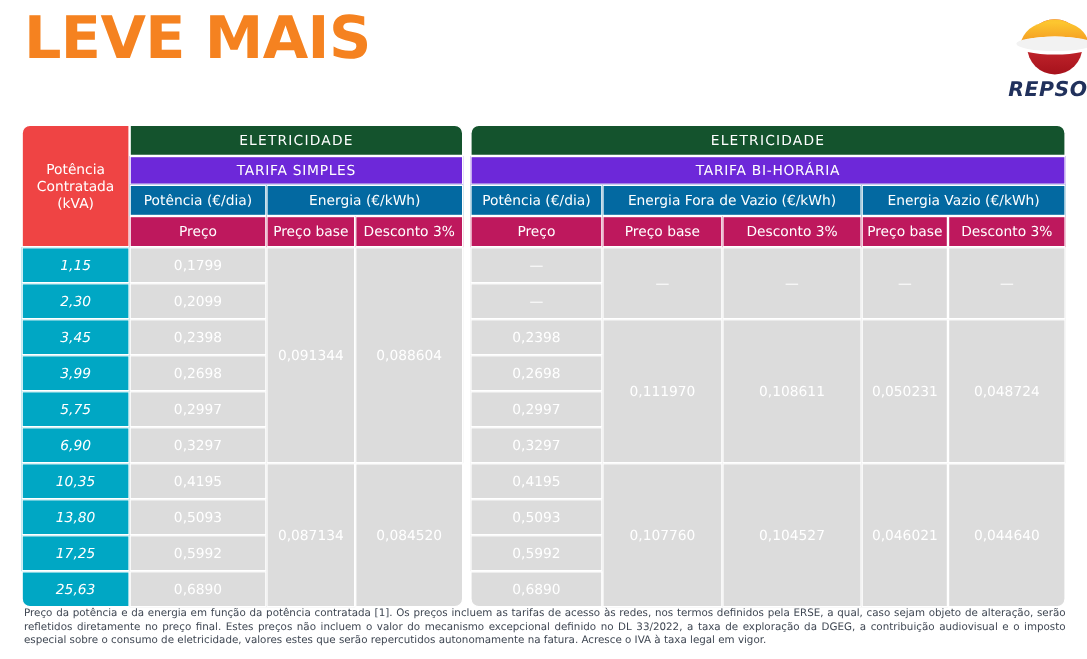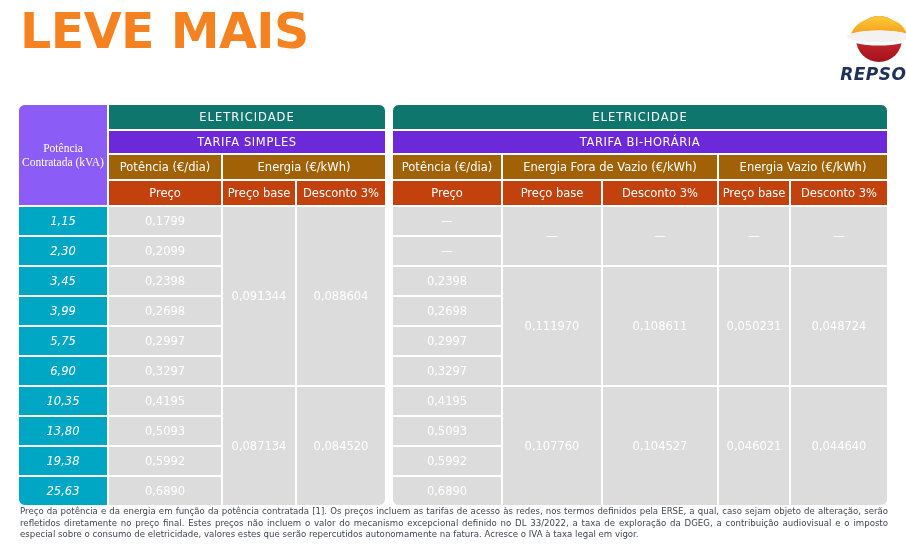--- a/index.html
+++ b/index.html
@@ -52,55 +52,54 @@
     text-align:center;
     vertical-align:middle;
     font-weight:normal;
     color:#ffffff;
     border:1px solid #ffffff;
     font-size:11.5px;
   }
 
   
   .h1{
-    background:#0f766e;
+    background:#14532d;
     color:#ffffff;
     font-size:13px;
     font-weight:bold;
     letter-spacing:1px;
     height:24px;
   }
   .h2{
     background:#6d28d9;
     color:#ffffff;
     font-size:11.5px;
     letter-spacing:0.6px;
     height:22px;
   }
   .h3{
-    background:#a16207;
+    background:#0369a1;
     color:#ffffff;
     font-size:11.5px;
     height:24px;
   }
   .h4{
-    background:#c2410c;
+    background:#be185d;
     color:#ffffff;
     font-size:11.5px;
     height:24px;
   }
 
   
   .corner{
-    background:#8b5cf6;
+    background:#ef4444;
     color:#ffffff;
     font-size:11.5px;
     line-height:14px;
     border:1px solid #ffffff;
-    font-family:Liberation Serif, serif;
   }
 
   
   .kva{
     background:#00A7C4;
     color:#ffffff;
     font-size:12px;
     height:28px;
     font-style:italic;
   }
@@ -224,21 +223,21 @@
         <td class="kva">10,35</td>
         <td class="val">0,4195</td>
         <td class="merged" rowspan="4">0,087134</td>
         <td class="merged rt-br" rowspan="4">0,084520</td>
       </tr>
       <tr>
         <td class="kva">13,80</td>
         <td class="val">0,5093</td>
       </tr>
       <tr>
-        <td class="kva">19,38</td>
+        <td class="kva">17,25</td>
         <td class="val">0,5992</td>
       </tr>
       <tr>
         <td class="kva rt-bl">25,63</td>
         <td class="val">0,6890</td>
       </tr>
     </tbody>
 </table>
 
 <table class="tbl" id="table-right">

